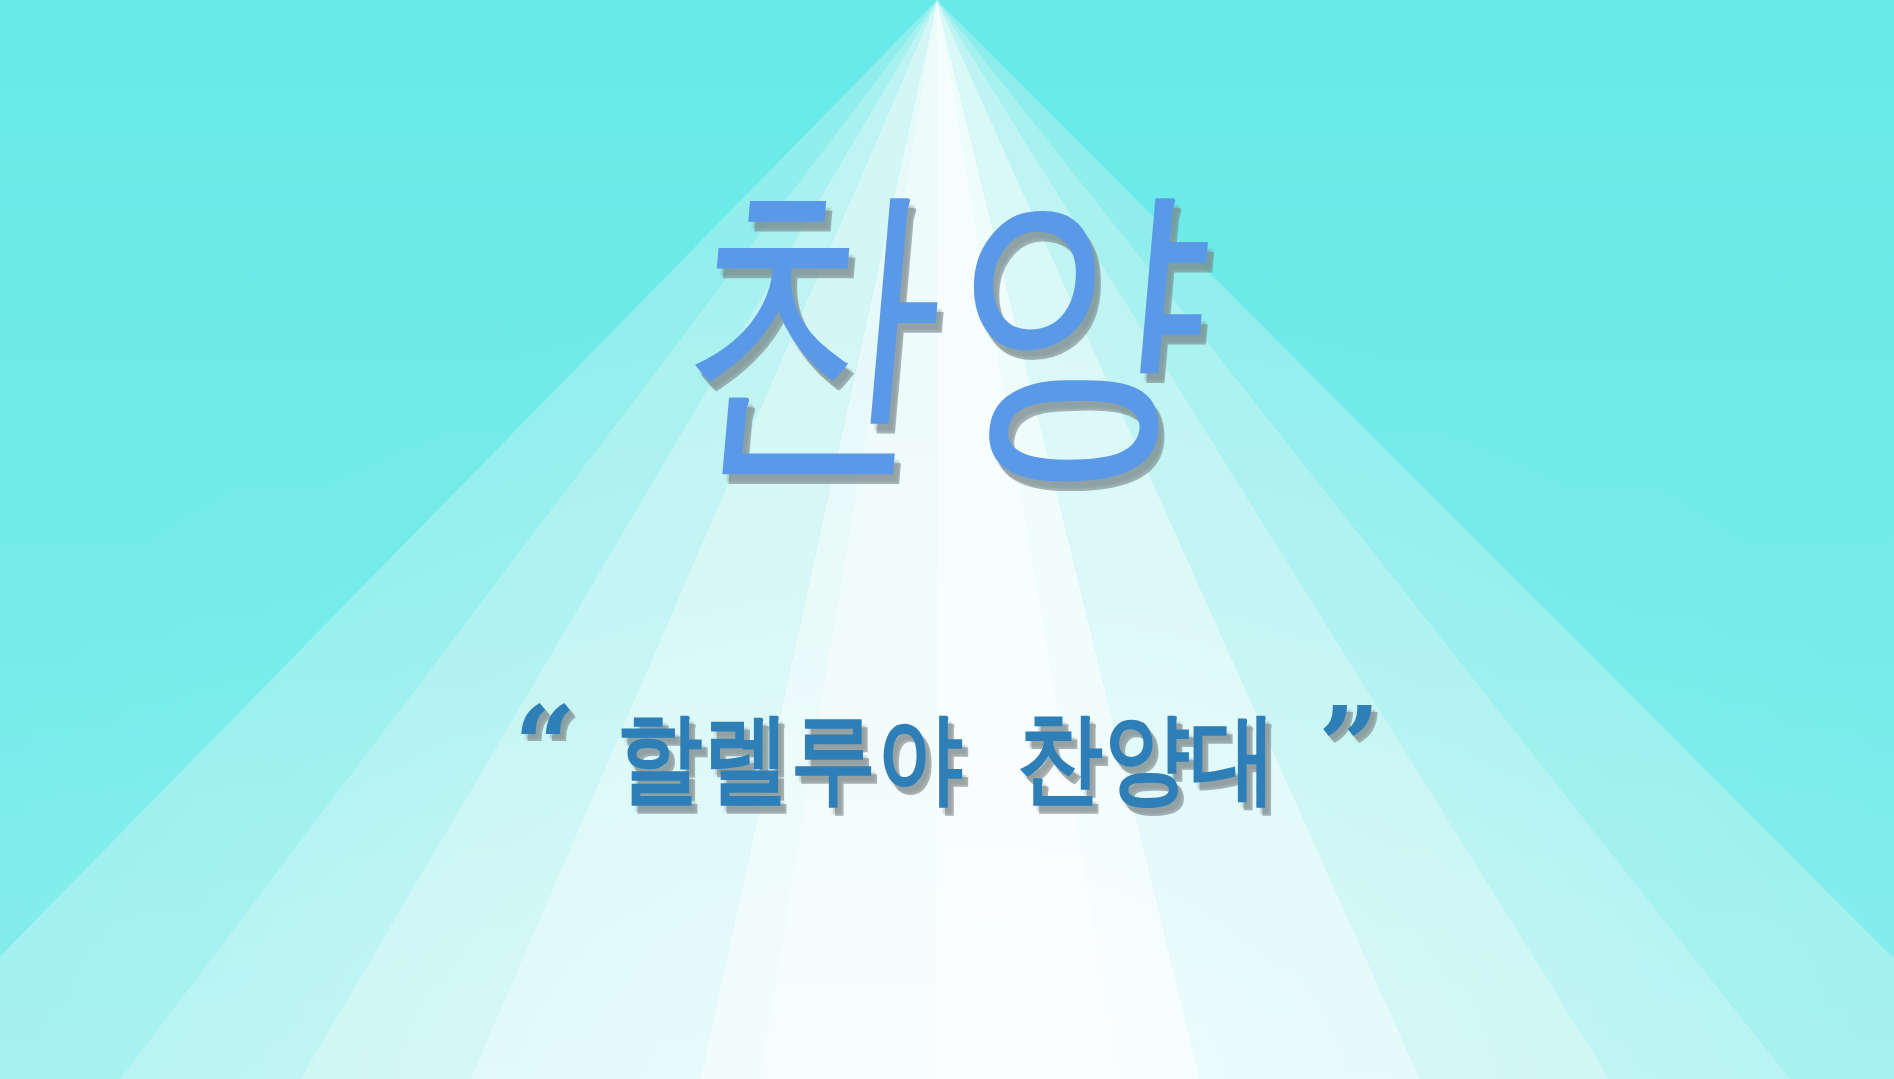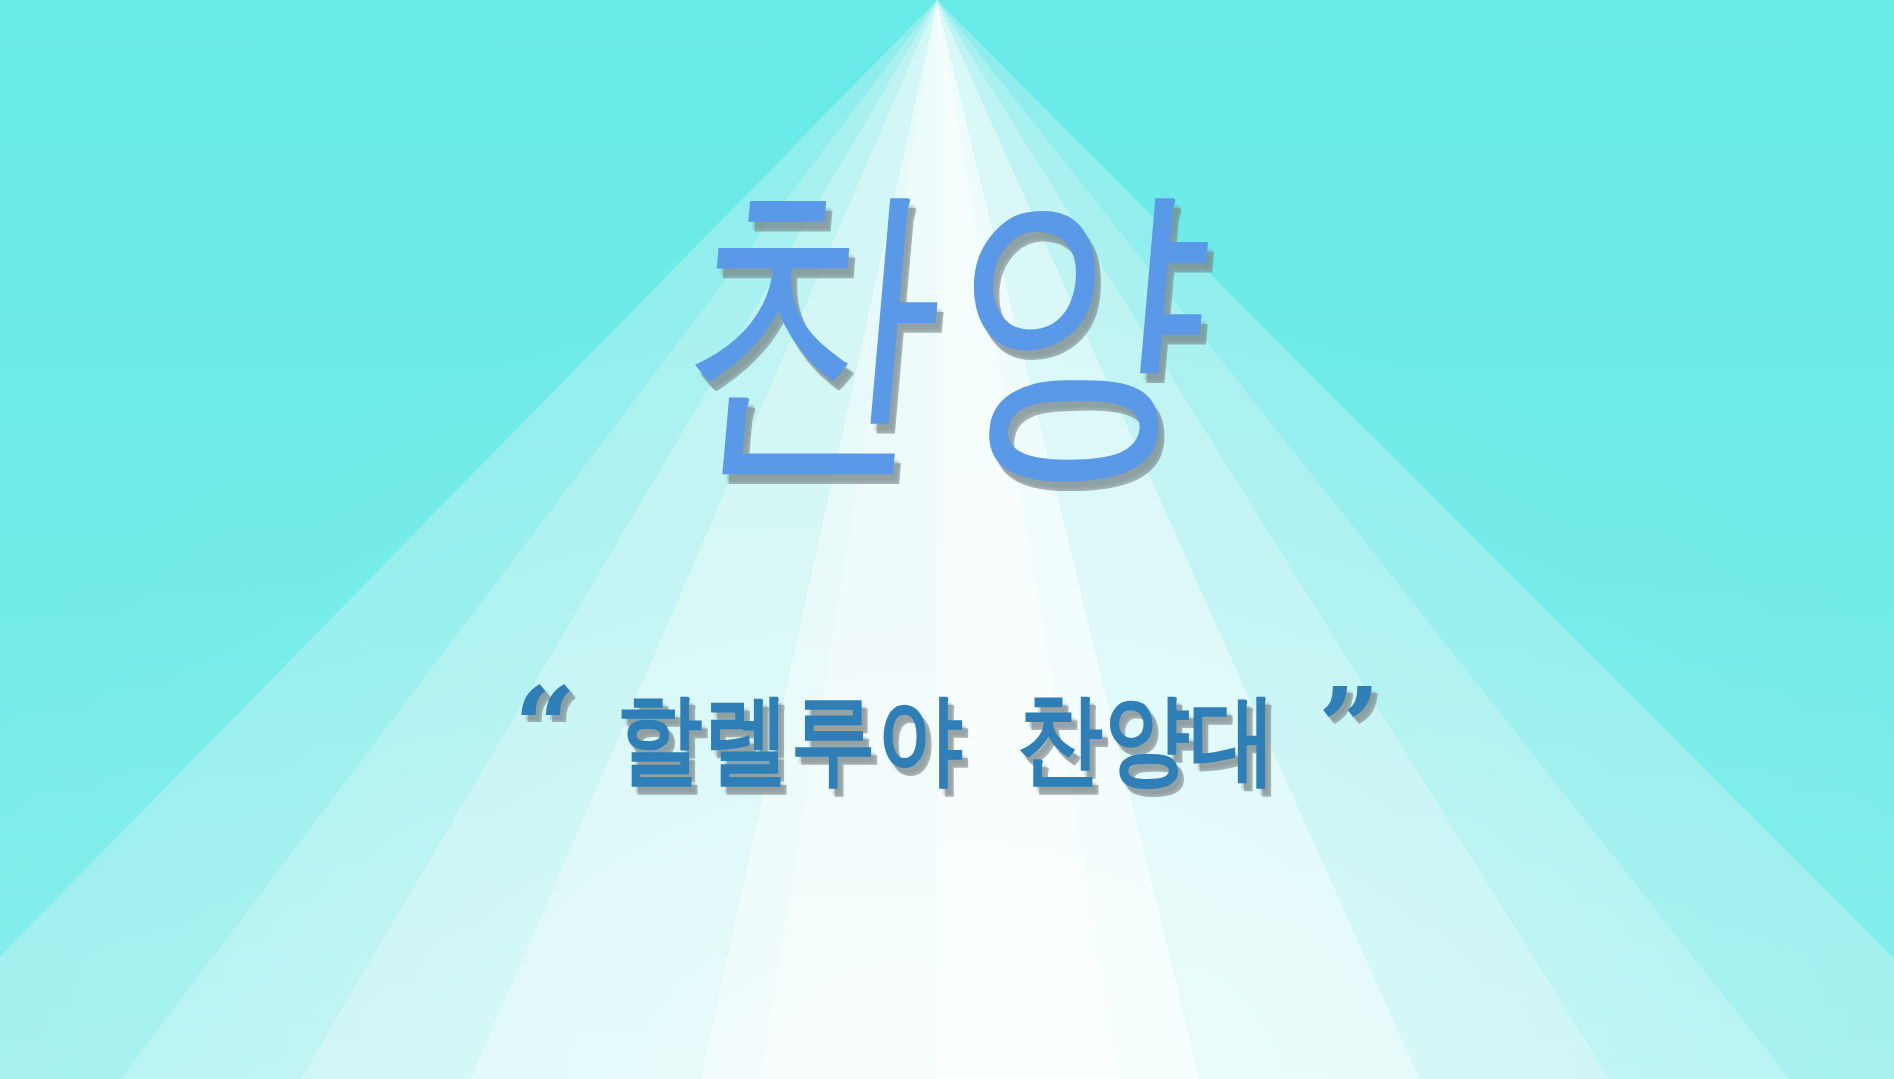--- a/index.html
+++ b/index.html
@@ -73,21 +73,21 @@
        7px  8px 0 rgba(120,136,138,0.62),
        5px  6px 2px rgba(120,136,138,0.40);
     transform: skewX(-5deg) scaleY(1.22);
     transform-origin: 50% 50%;
   }
 
   #subtitle-block {
     position: absolute;
     left: 0;
     right: 0;
-    top: 695px;
+    top: 714px;
     text-align: center;
     white-space: nowrap;
   }
 
   .quote-mark {
     display: inline-block;
     vertical-align: middle;
     font-family: "DejaVu Serif", "Liberation Serif", serif;
     font-size: 108px;
     line-height: 0.7;

